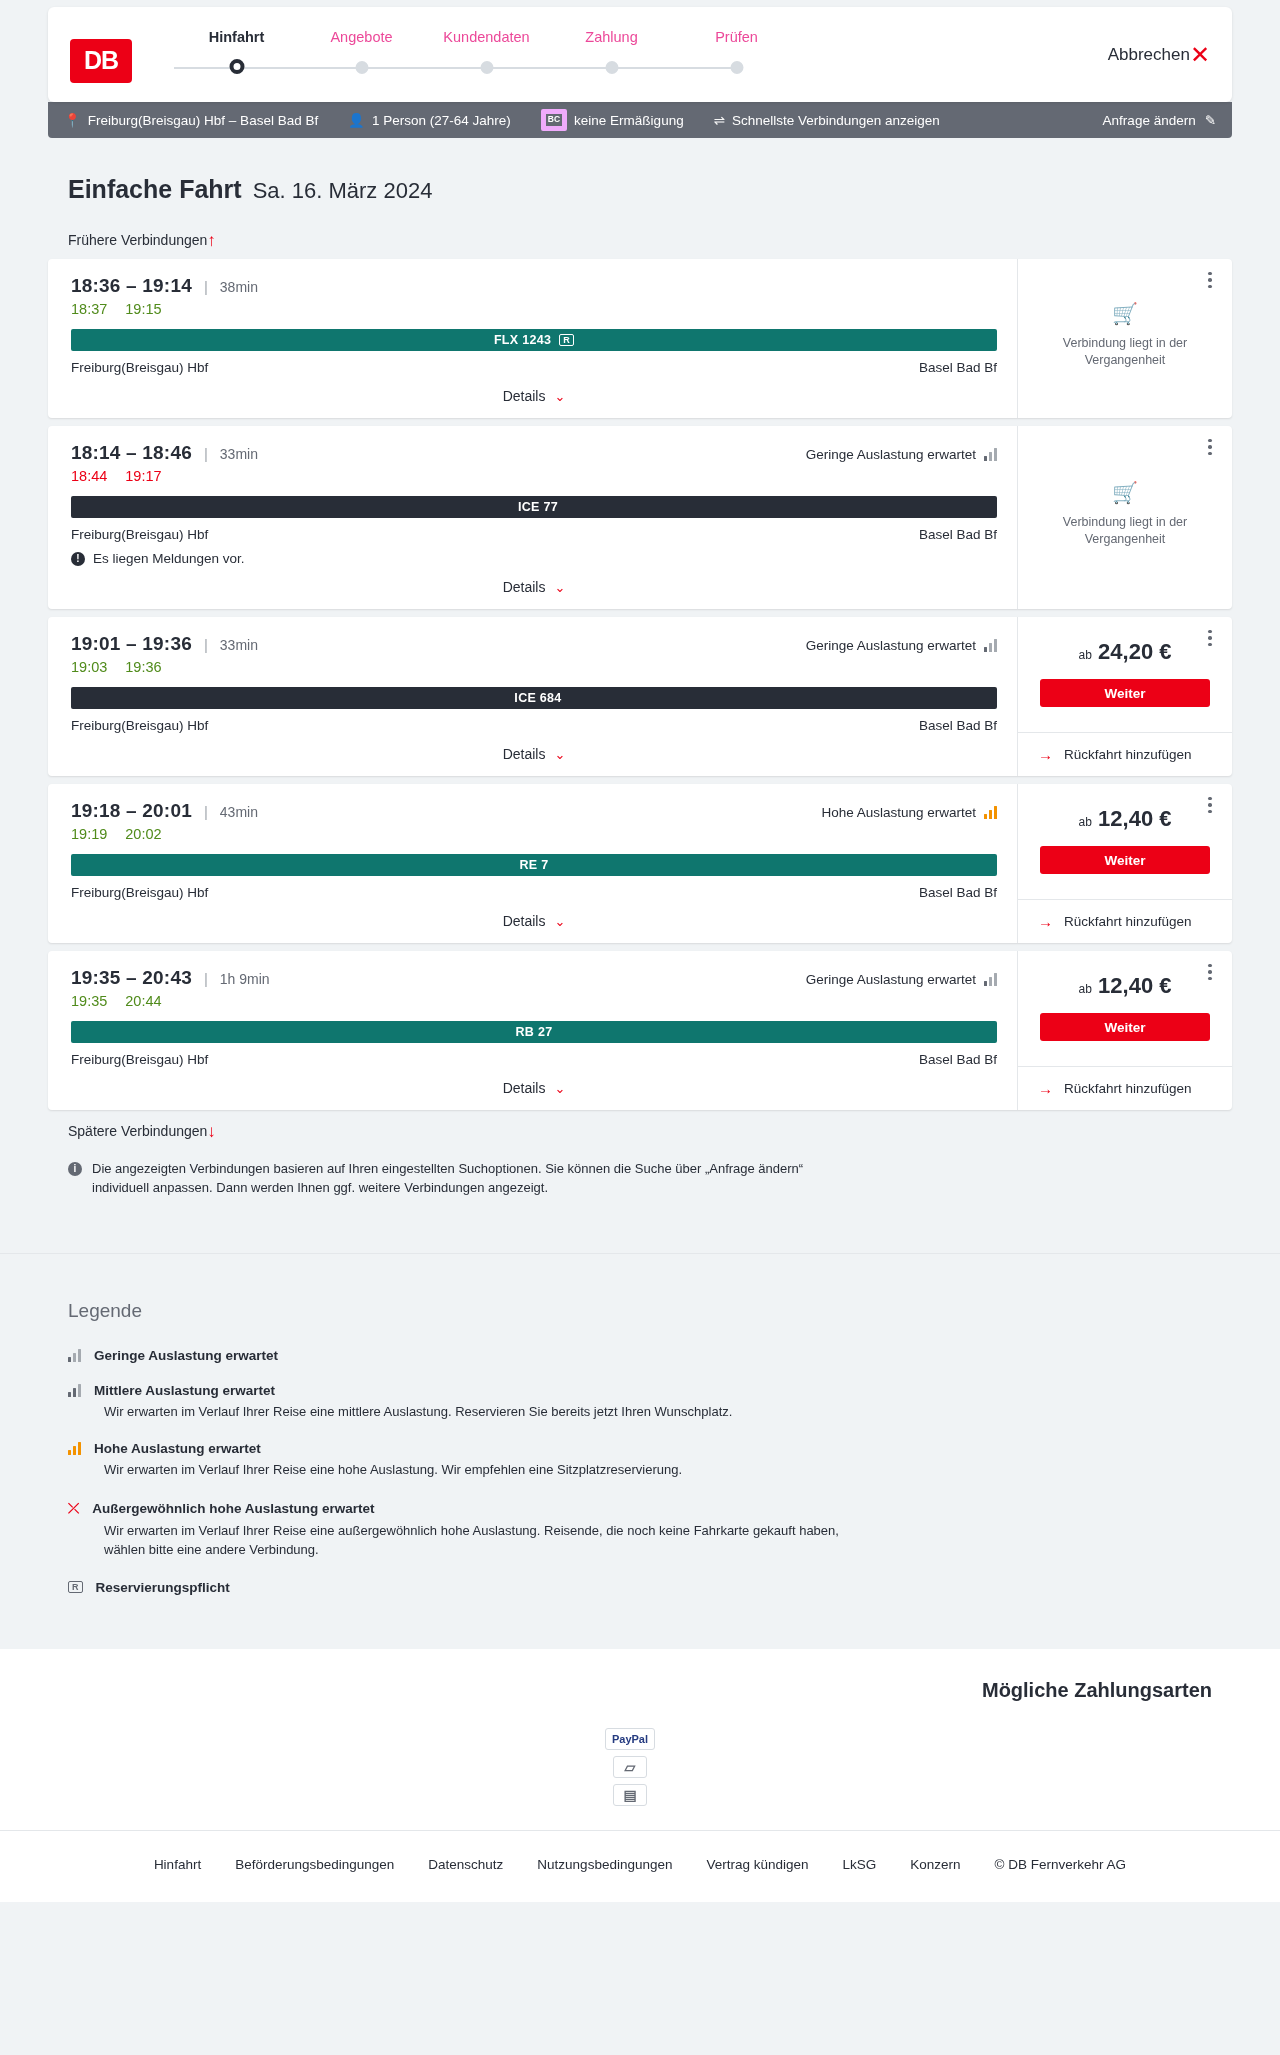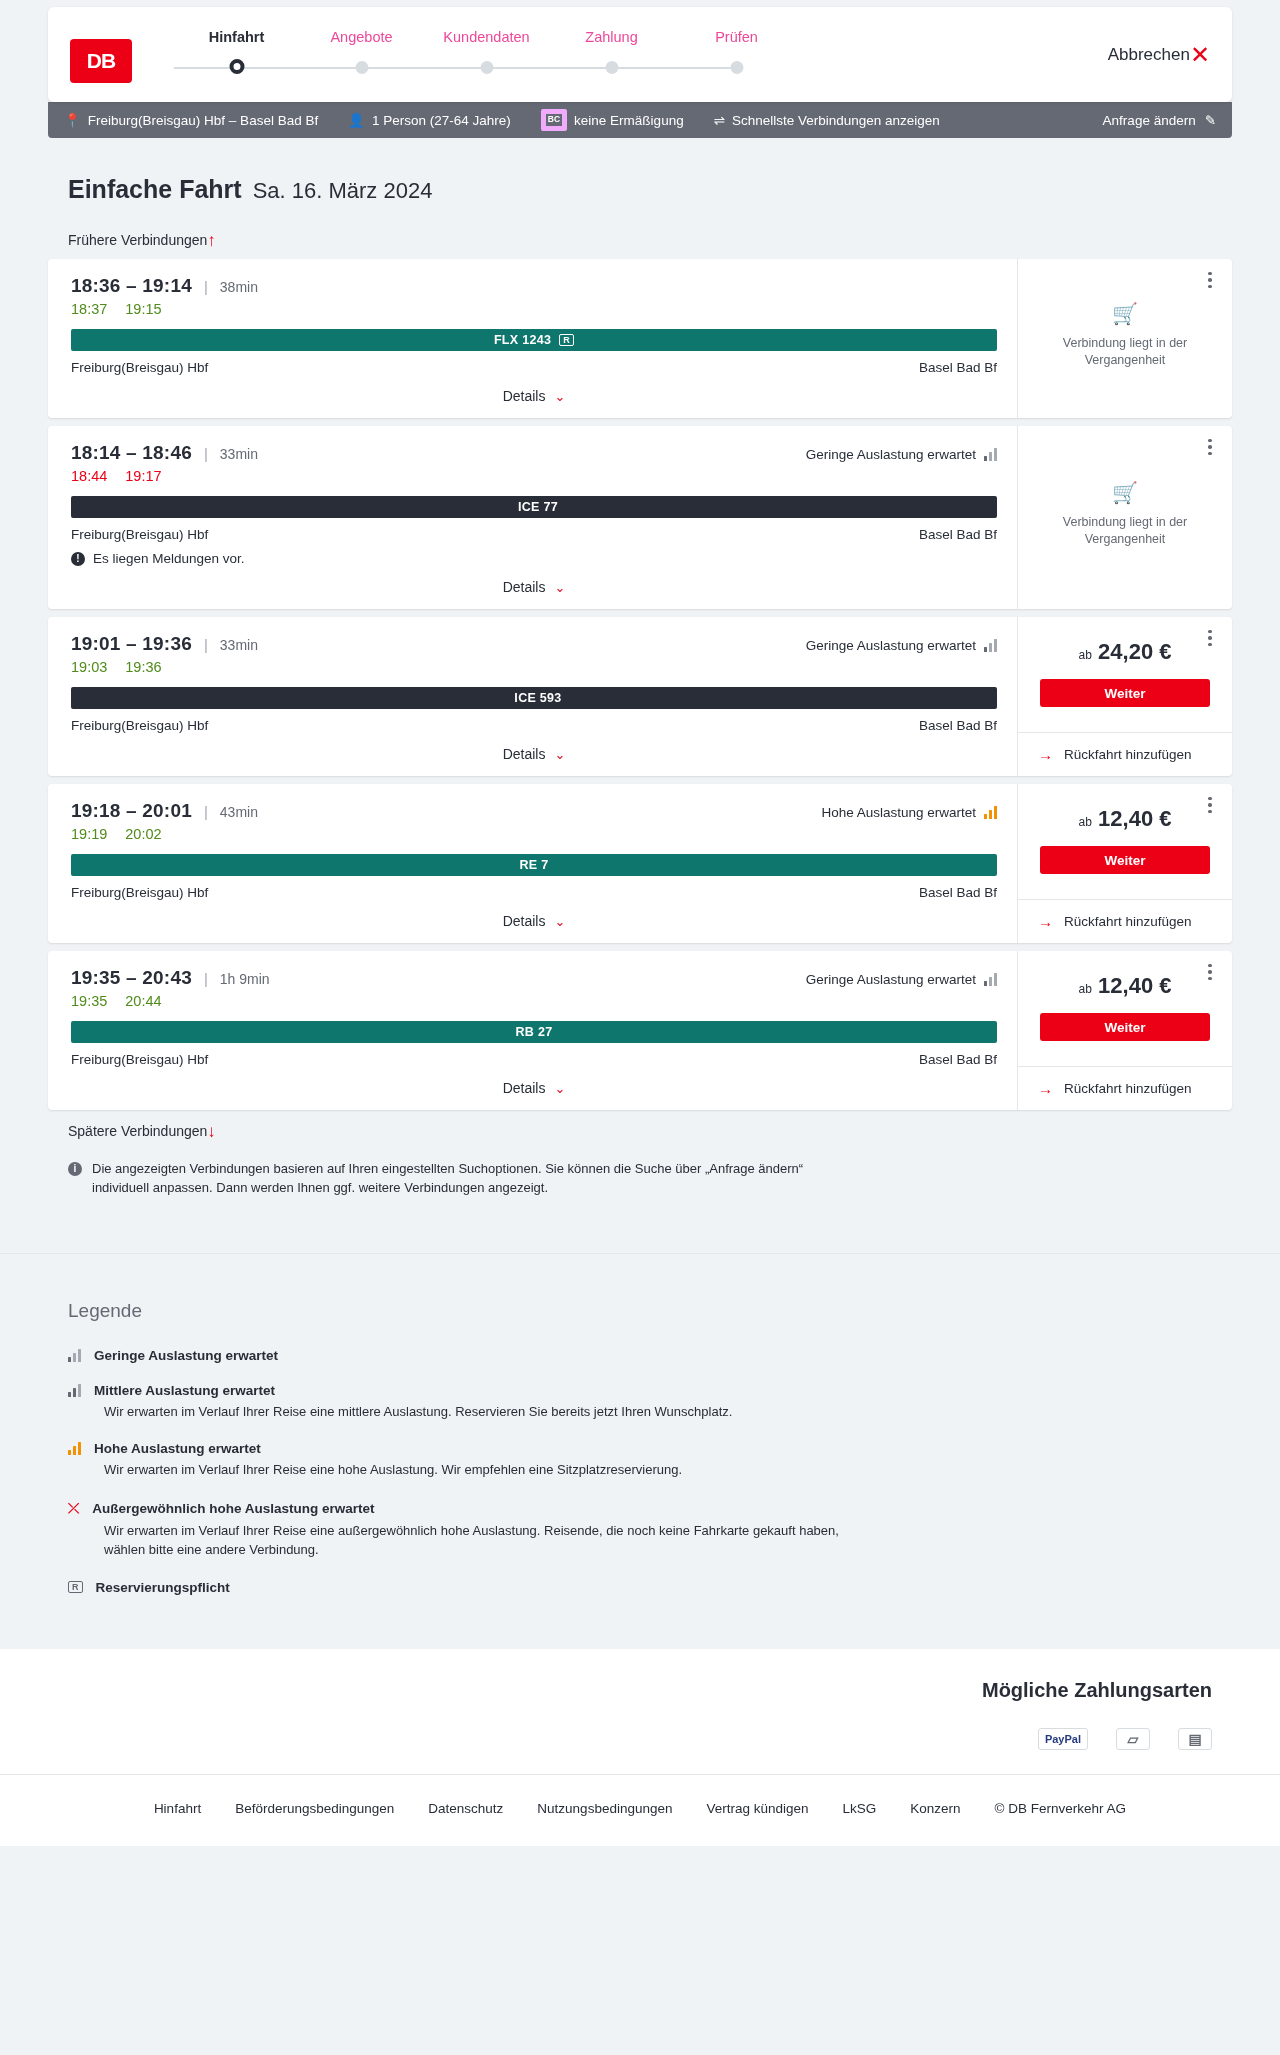--- a/index.html
+++ b/index.html
@@ -23,21 +23,21 @@
     align-items: center;
     padding: 0 22px;
     box-shadow: 0 1px 3px rgba(0,0,0,.10);
     position: relative;
   }
   .db-logo {
     width: 62px; height: 44px;
     background: #ec0016;
     border-radius: 4px;
     display: flex; align-items: center; justify-content: center;
-    color: #fff; font-weight: bold; font-size: 21px;
+    color: #fff; font-weight: bold; font-size: 25px;
     letter-spacing: -1px;
     font-family: "Liberation Sans", sans-serif;
     margin-top: 12px;
   }
   .stepper { display: flex; margin-left: 42px; position: relative; }
   .step { width: 125px; text-align: center; position: relative; }
   .step-label { font-size: 14.5px; color: #ec4899; }
   .step.active .step-label { color: #282d37; font-weight: bold; }
   .step-dotrow { height: 26px; position: relative; margin-top: 10px; }
   .step-line {
@@ -217,21 +217,21 @@
   .occ-bars.high b { background: #f39200; }
   .occ-x { color: #ec0016; font-size: 14px; font-weight: bold; }
   .res-legend {
     border: 1px solid #646973; border-radius: 2px; color: #646973;
     font-size: 9px; padding: 0 3px; font-weight: bold;
   }
 
   
   .pay-wrap { background: #fff; padding: 30px 48px 24px 48px; }
   .pay-title { text-align: right; font-size: 20px; font-weight: bold; margin-right: 20px; }
-  .pay-icons { display: flex; justify-content: flex-end; gap: 28px; margin: 26px 20px 0 0; align-items: center; }
+  .pay-icons { display: flex; justify-content: flex-end; gap: 6px; margin: 26px 20px 0 0; align-items: center; flex-direction: column; }
   .pay-chip {
     height: 22px; border: 1px solid #d7dce1; border-radius: 3px;
     display: flex; align-items: center; justify-content: center;
     padding: 0 6px; font-size: 11px; color: #253b80; font-weight: bold;
     background: #fff;
   }
   .pay-chip.icon-only { width: 34px; font-size: 14px; color: #646973; }
 
   
   .footer {
@@ -427,21 +427,21 @@
                 <b class="f2"></b>
                 <b class="f3"></b>
               </span>
           </span>
         </div>
         <div class="real-row">
           <span class="real-green">19:03</span>
           <span class="real-green">19:36</span>
         </div>
         <div class="train-bar bar-dark">
-          <span>ICE 593</span>
+          <span>ICE 684</span>
         </div>
         <div class="stations">
           <span>Freiburg(Breisgau) Hbf</span>
           <span>Basel Bad Bf</span>
         </div>
         <div class="details">
           <span>Details</span>
           <span class="chev">⌄</span>
         </div>
       </div>

